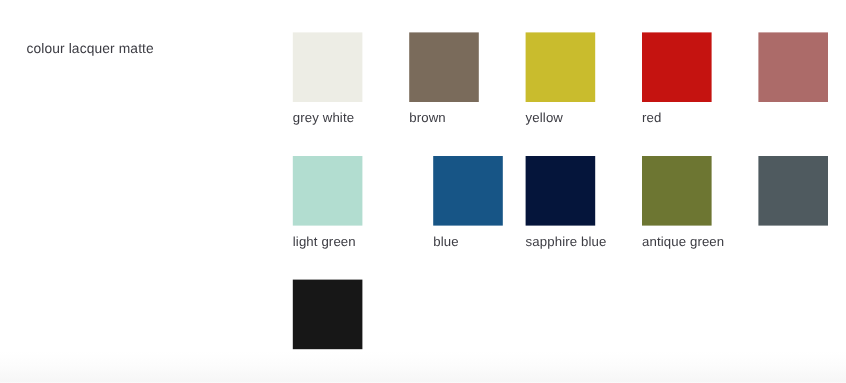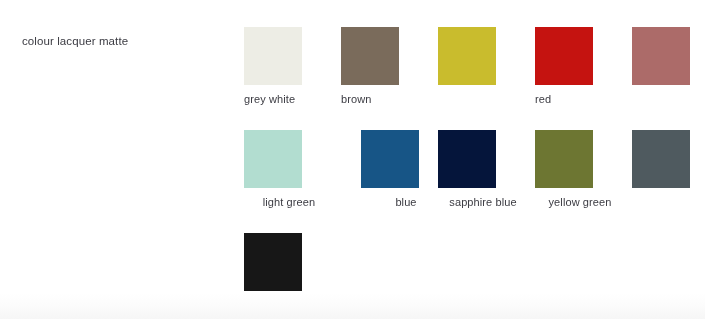--- a/index.html
+++ b/index.html
@@ -96,45 +96,46 @@
         <div class="swatch-cell" style="left: 0px;">
           <span class="swatch-chip" style="width: 58px; height: 58px; background: rgb(237, 237, 229);"></span>
           <span class="swatch-name">grey white</span>
         </div>
         <div class="swatch-cell" style="left: 97px;">
           <span class="swatch-chip" style="width: 58px; height: 58px; background: rgb(122, 107, 91);"></span>
           <span class="swatch-name">brown</span>
         </div>
         <div class="swatch-cell" style="left: 194px;">
           <span class="swatch-chip" style="width: 58px; height: 58px; background: rgb(201, 188, 45);"></span>
+          <span class="swatch-name">yellow</span>
         </div>
         <div class="swatch-cell" style="left: 291px;">
           <span class="swatch-chip" style="width: 58px; height: 58px; background: rgb(197, 19, 16);"></span>
           <span class="swatch-name">red</span>
         </div>
         <div class="swatch-cell" style="left: 388px;">
           <span class="swatch-chip" style="width: 58px; height: 58px; background: rgb(172, 107, 105);"></span>
         </div>
       </div>
-      <div class="swatch-row" style="height: 103px; text-align: center;">
+      <div class="swatch-row" style="height: 103px;">
         <div class="swatch-cell" style="left: 0px;">
           <span class="swatch-chip" style="width: 58px; height: 58px; background: rgb(178, 221, 208);"></span>
           <span class="swatch-name">light green</span>
         </div>
         <div class="swatch-cell" style="left: 97px; padding-left: 20px;">
           <span class="swatch-chip" style="width: 58px; height: 58px; background: rgb(23, 85, 134);"></span>
           <span class="swatch-name">blue</span>
         </div>
         <div class="swatch-cell" style="left: 194px;">
           <span class="swatch-chip" style="width: 58px; height: 58px; background: rgb(5, 21, 59);"></span>
           <span class="swatch-name">sapphire blue</span>
         </div>
         <div class="swatch-cell" style="left: 291px;">
           <span class="swatch-chip" style="width: 58px; height: 58px; background: rgb(109, 118, 50);"></span>
-          <span class="swatch-name">yellow green</span>
+          <span class="swatch-name">antique green</span>
         </div>
         <div class="swatch-cell" style="left: 388px;">
           <span class="swatch-chip" style="width: 58px; height: 58px; background: rgb(79, 90, 95);"></span>
         </div>
       </div>
       <div class="swatch-row" style="height: 103px;">
         <div class="swatch-cell" style="left: 0px;">
           <span class="swatch-chip" style="width: 58px; height: 58px; background: rgb(23, 23, 23);"></span>
           <span class="swatch-name">black</span>
         </div>

